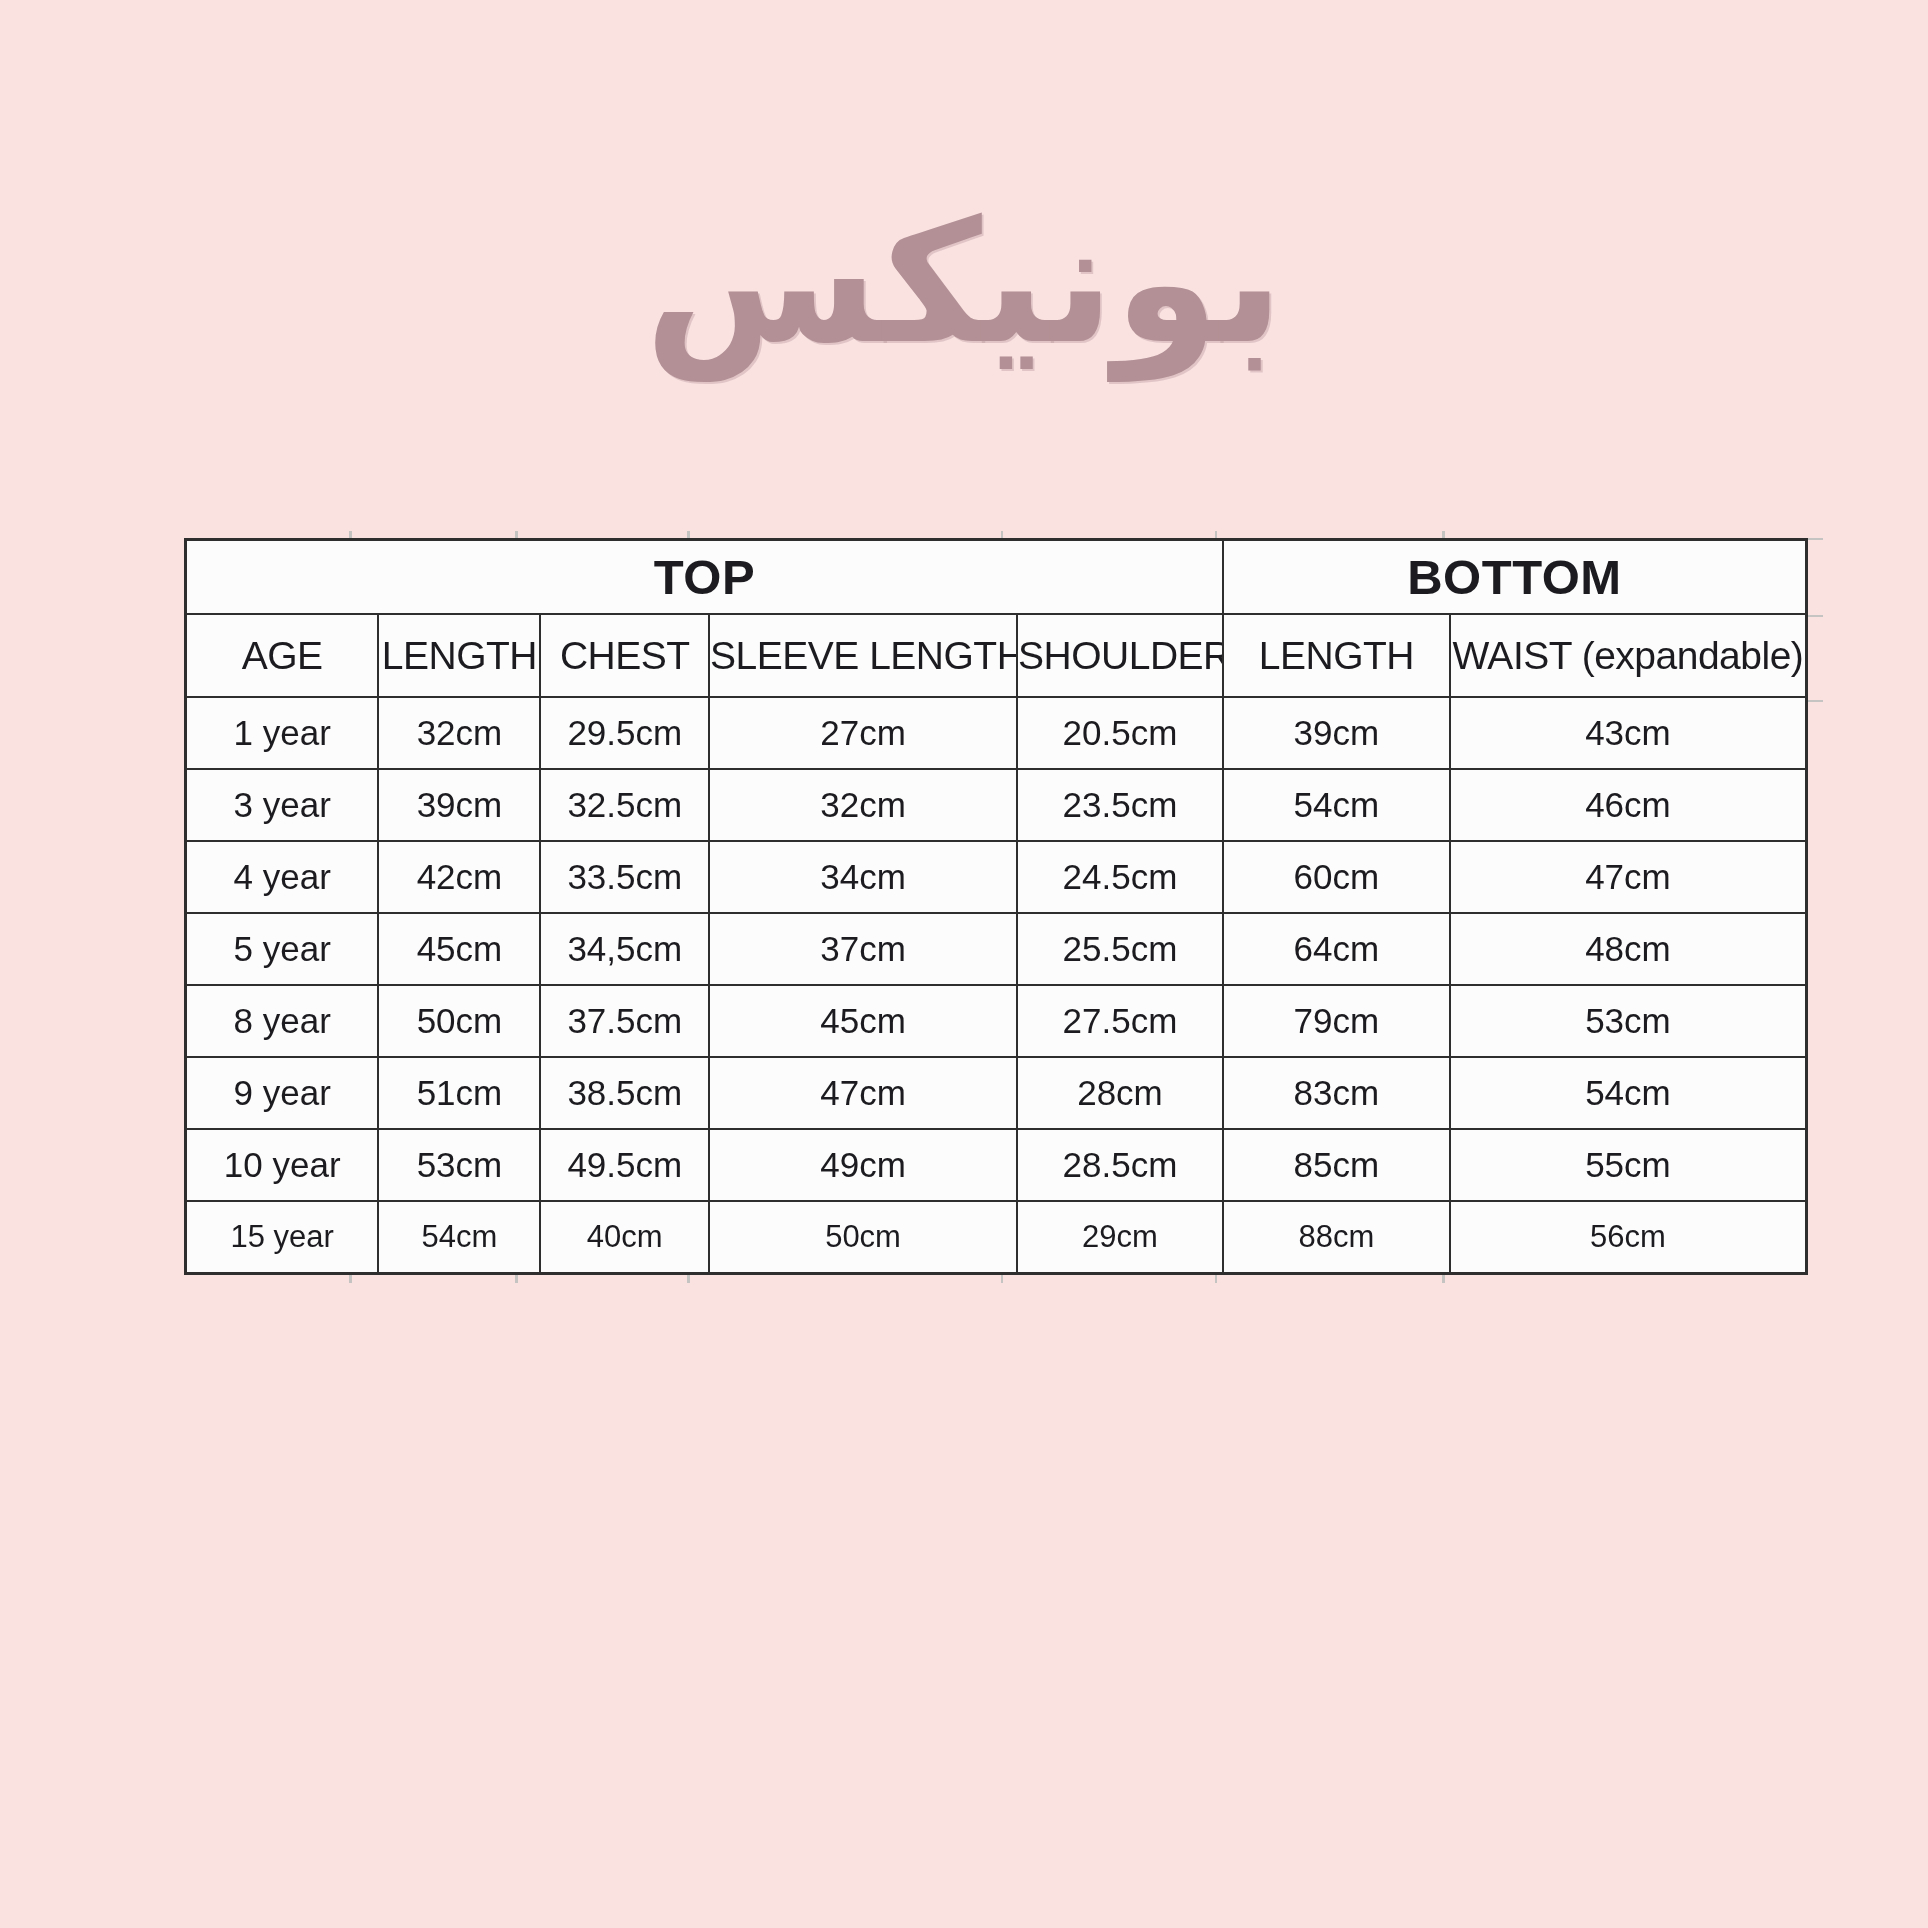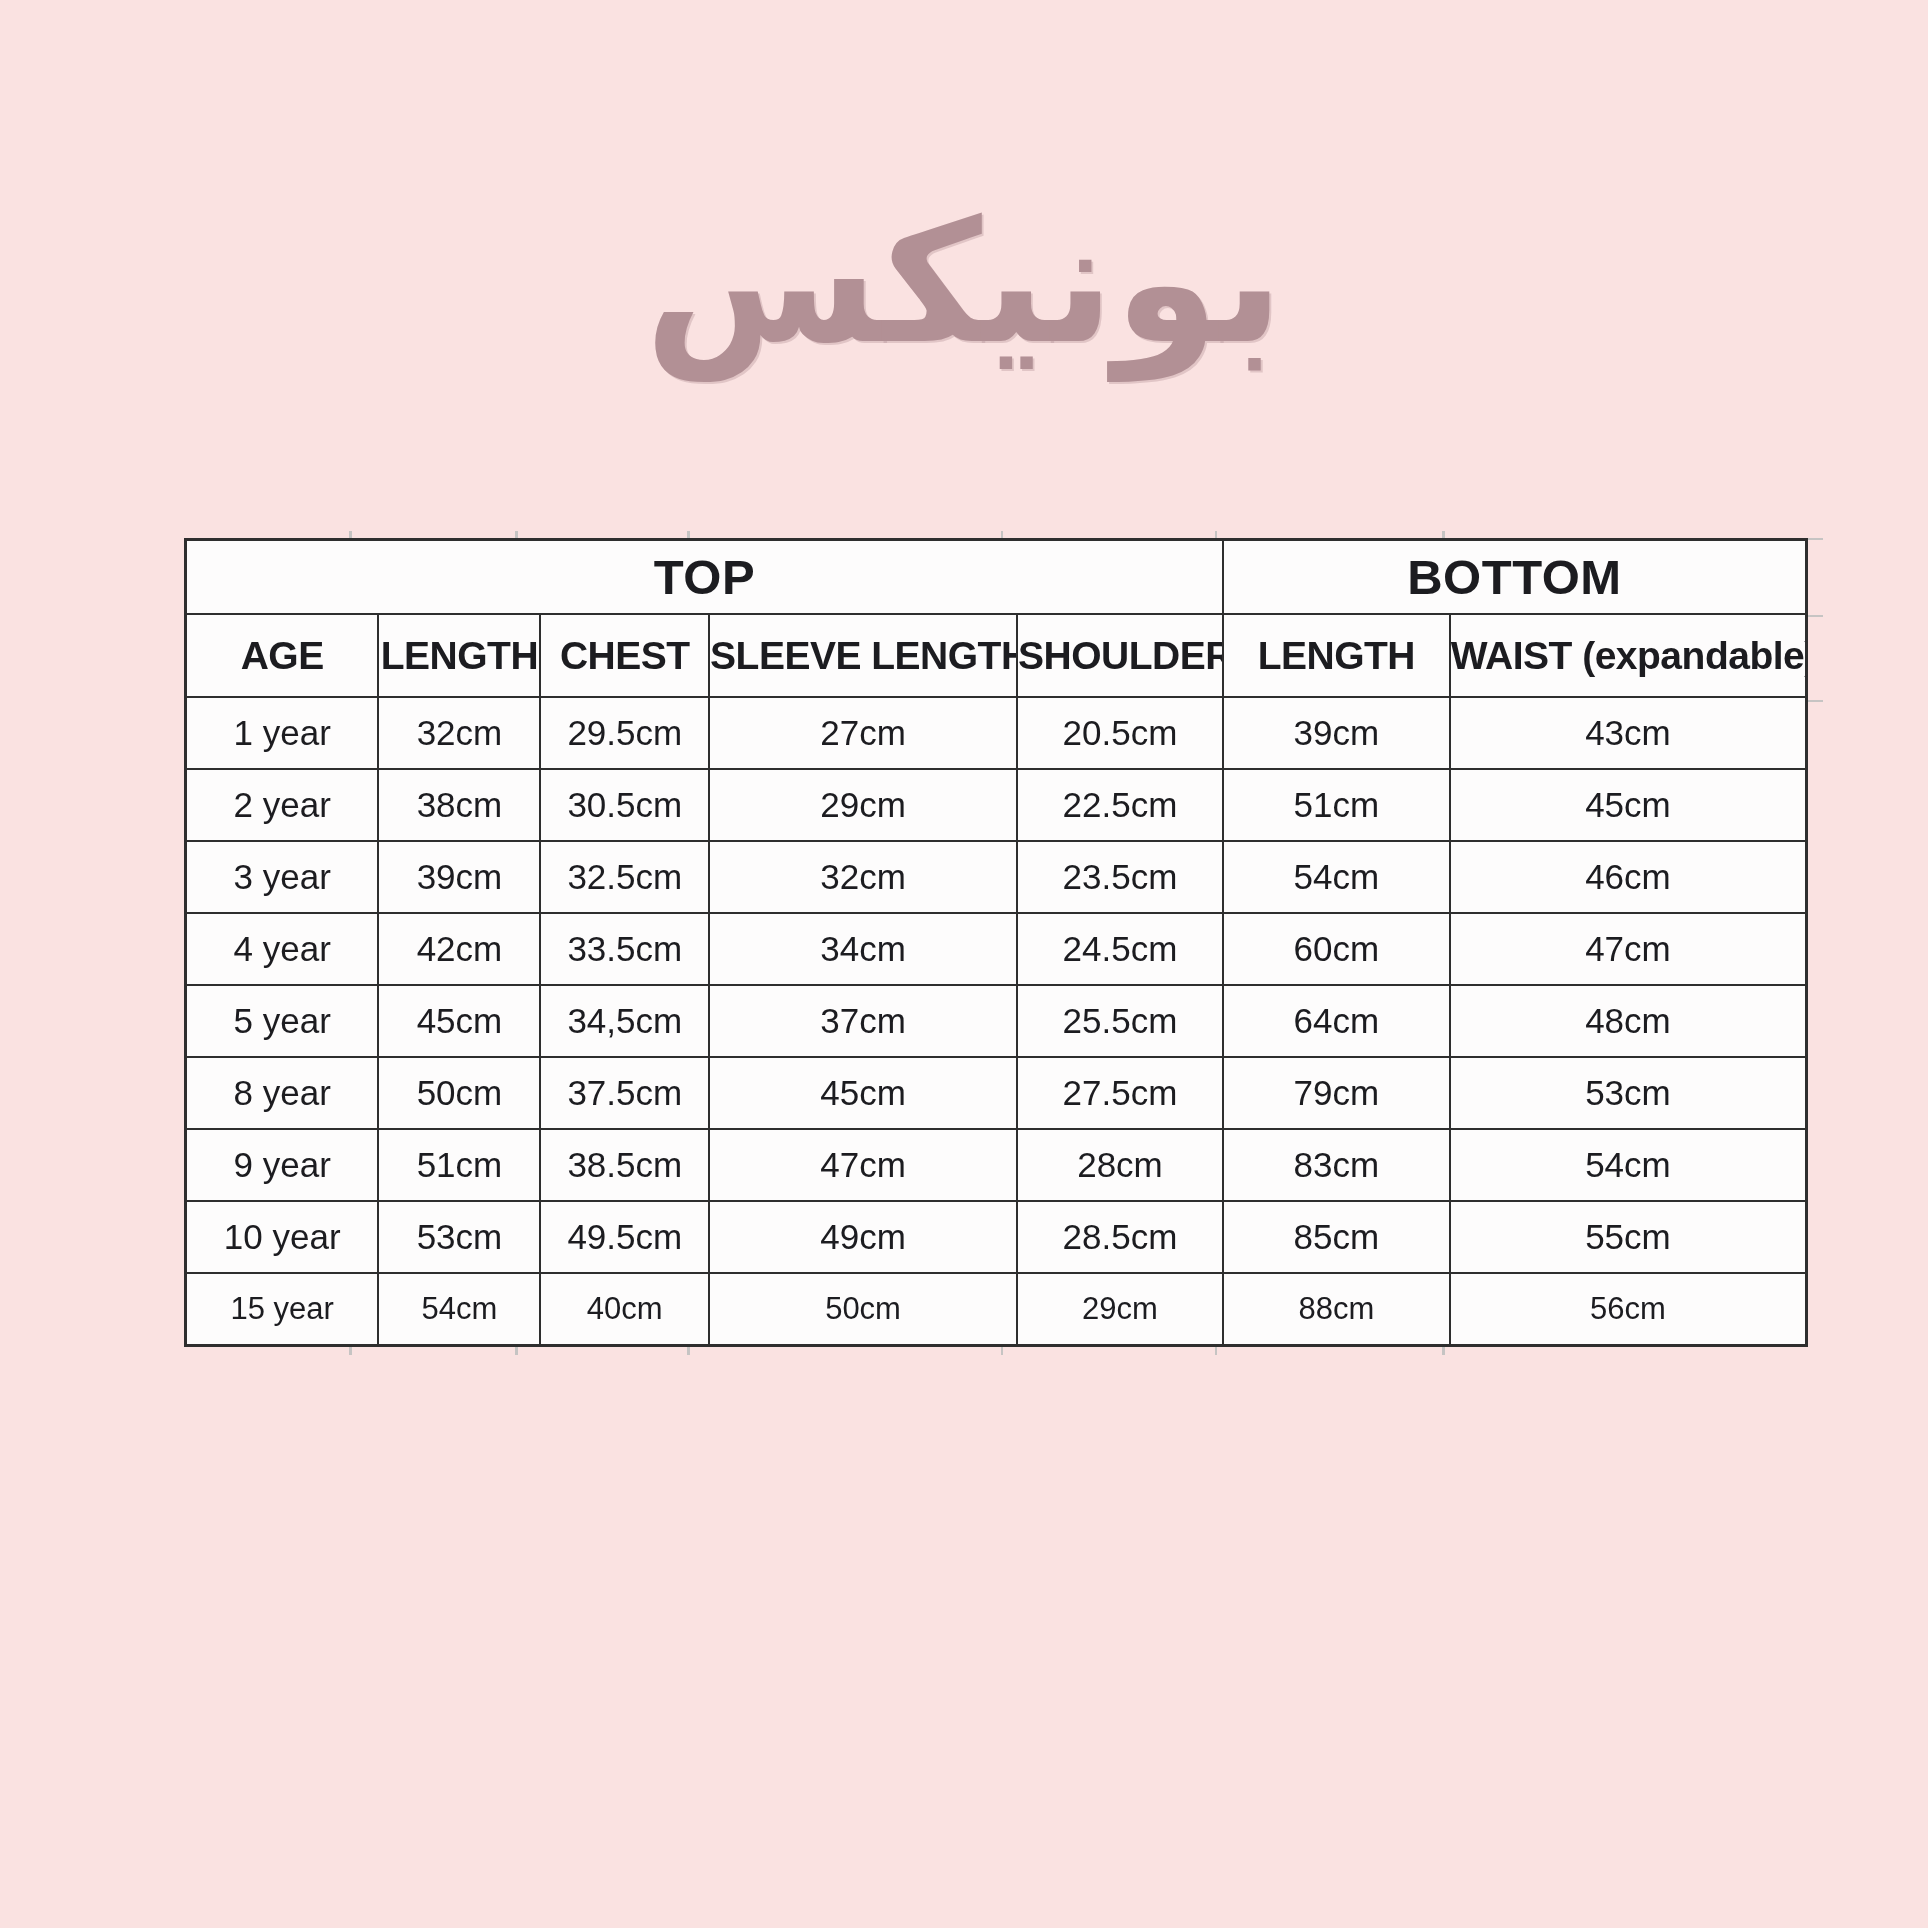--- a/index.html
+++ b/index.html
@@ -61,21 +61,21 @@
   }
   tr.section-row th {
     height: 72px;
     font-size: 49px;
     font-weight: 700;
     letter-spacing: 0.5px;
   }
   tr.colhead-row th {
     height: 81px;
     font-size: 39px;
-    font-weight: 700;
+    font-weight: 400;
     letter-spacing: -0.5px;
     text-align: center;
   }
   tbody td {
     height: 70px;
     font-size: 35px;
     font-weight: 400;
   }
   tbody tr:last-child td {
     font-size: 31px;
@@ -152,29 +152,20 @@
     <tr>
           <td>1 year</td>
           <td>32cm</td>
           <td>29.5cm</td>
           <td>27cm</td>
           <td>20.5cm</td>
           <td>39cm</td>
           <td>43cm</td>
         </tr>
         <tr>
-          <td>2 year</td>
-          <td>38cm</td>
-          <td>30.5cm</td>
-          <td>29cm</td>
-          <td>22.5cm</td>
-          <td>51cm</td>
-          <td>45cm</td>
-        </tr>
-        <tr>
           <td>3 year</td>
           <td>39cm</td>
           <td>32.5cm</td>
           <td>32cm</td>
           <td>23.5cm</td>
           <td>54cm</td>
           <td>46cm</td>
         </tr>
         <tr>
           <td>4 year</td>

